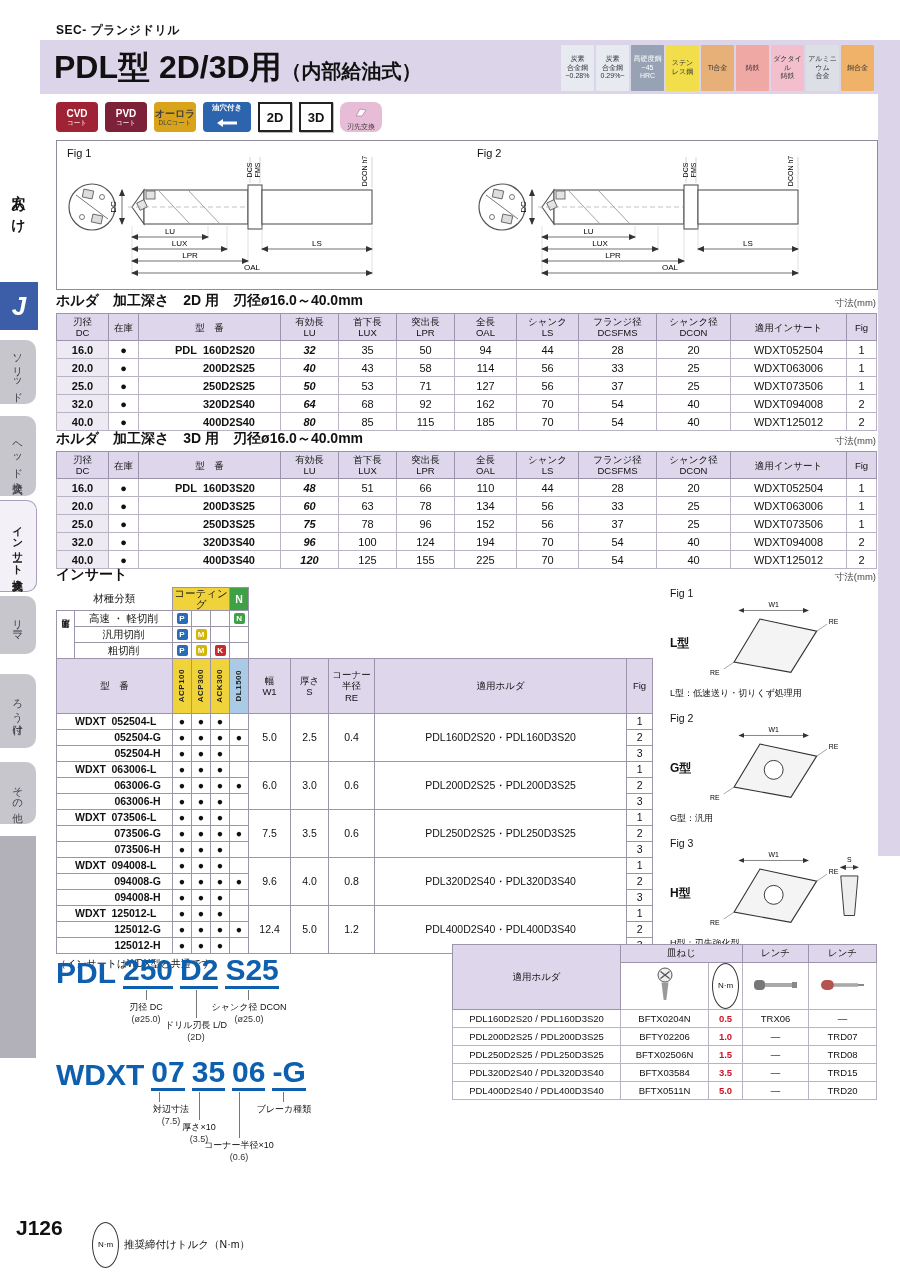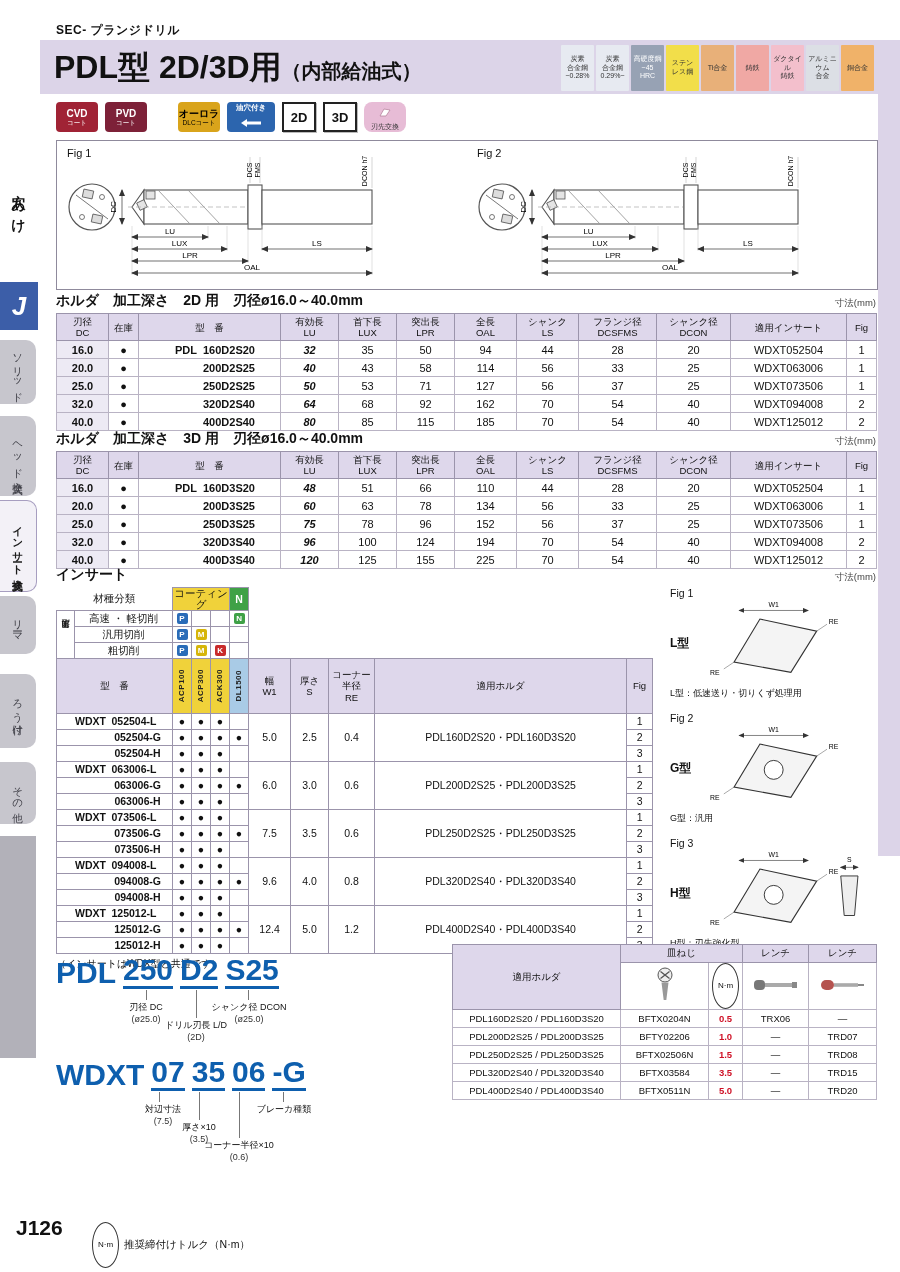--- a/index.html
+++ b/index.html
@@ -154,21 +154,21 @@
   </div>
 <div class="coating-row" id="coating-row">
     <div class="pill" style="background: rgb(160, 35, 53); color: rgb(255, 255, 255);">
       <div class="l1">CVD</div>
       <div class="l2">コート</div>
     </div>
     <div class="pill" style="background: rgb(125, 33, 56); color: rgb(255, 255, 255);">
       <div class="l1">PVD</div>
       <div class="l2">コート</div>
     </div>
-    <div class="pill" style="background: rgb(217, 164, 27); color: #000000; margin-left: 24px;">
+    <div class="pill" style="background: rgb(217, 164, 27); color: #404040;">
       <div class="l1">オーロラ</div>
       <div class="l2">DLCコート</div>
     </div>
     <div class="oilbadge" style="background: rgb(44, 101, 174); color: rgb(255, 255, 255);">
       <div class="l1">油穴付き</div>
       <div><svg width="22" height="10" viewBox="0 0 22 10">
           <path d="M1,5 L7,1 L7,3.5 L21,3.5 L21,6.5 L7,6.5 L7,9 Z" fill="#fff"></path>
         </svg></div>
     </div>
     <div class="dbox">2D</div>
@@ -906,21 +906,21 @@
         <span>WDXT</span>
         <span class="useg">07</span>
         <span class="useg">35</span>
         <span class="useg">06</span>
         <span class="useg">-G</span>
       </div>
     <div class="vline" style="left:103px;top:36px;height:10px"></div>
     <div class="vline" style="left:143px;top:36px;height:28px"></div>
     <div class="vline" style="left:183px;top:36px;height:46px"></div>
     <div class="vline" style="left:227px;top:36px;height:10px"></div>
-    <div class="callout" style="left:72px;top:48px;width:70px">
+    <div class="callout" style="left:80px;top:48px;width:70px">
       <div>対辺寸法</div>
       <div class="c-sub">(7.5)</div>
     </div>
     <div class="callout" style="left:108px;top:66px;width:70px">
       <div>厚さ×10</div>
       <div class="c-sub">(3.5)</div>
     </div>
     <div class="callout" style="left:128px;top:84px;width:110px">
       <div>コーナー半径×10</div>
       <div class="c-sub">(0.6)</div>

